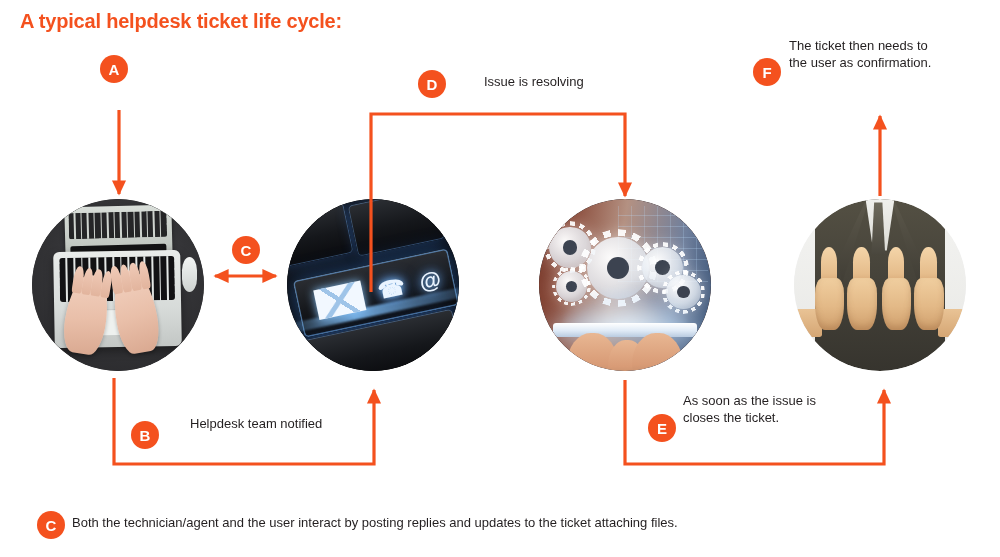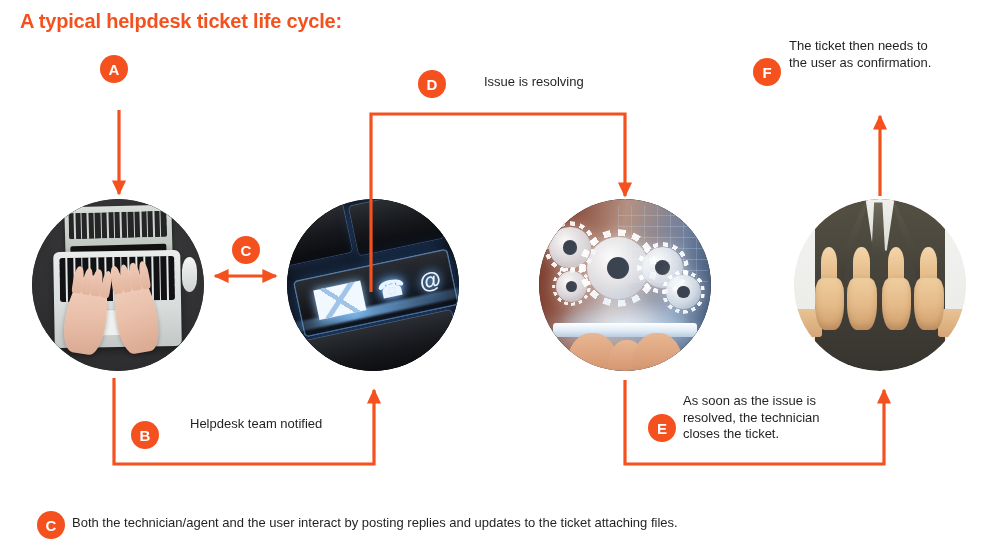--- a/index.html
+++ b/index.html
@@ -412,21 +412,20 @@
   <div class="badge" style="left:232px; top:236px;">C</div>
 
   <div class="badge" style="left:418px; top:70px;">D</div>
   <div class="caption nowrap" style="left:484px; top:74px;">
     <div>Issue is resolving</div>
   </div>
 
   <div class="badge" style="left:648px; top:414px;">E</div>
   <div class="caption" style="left:683px; top:393px;">
     <div>As soon as the issue is</div>
-    <div>resolved, the technician</div>
     <div>closes the ticket.</div>
   </div>
 
   <div class="badge" style="left:753px; top:58px;">F</div>
   <div class="caption" style="left:789px; top:38px;">
     <div>The ticket then needs to</div>
     <div>the user as confirmation.</div>
   </div>
 
   <div class="badge" style="left:37px; top:511px;">C</div>

